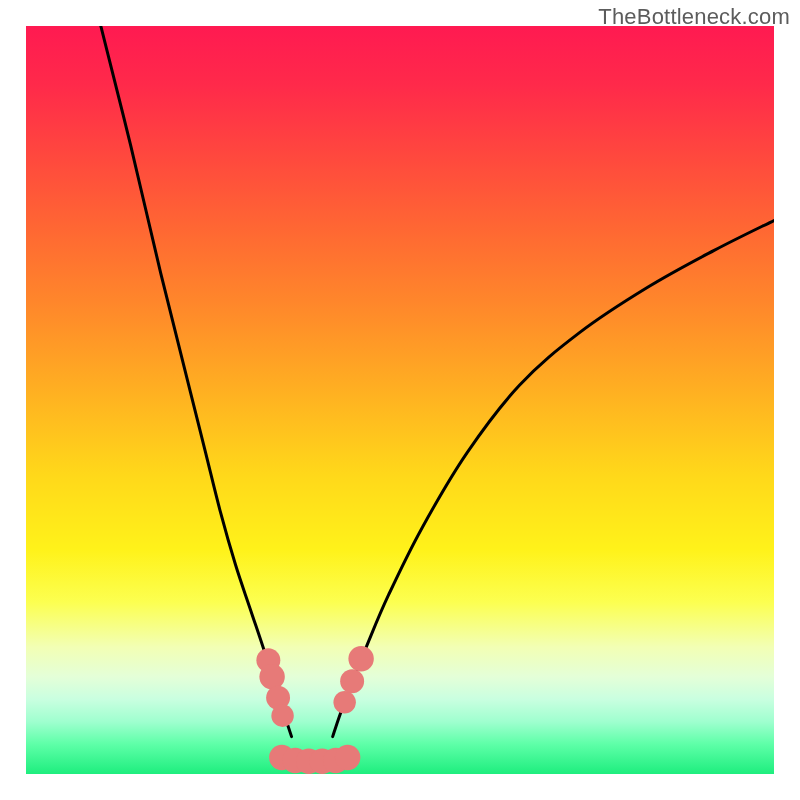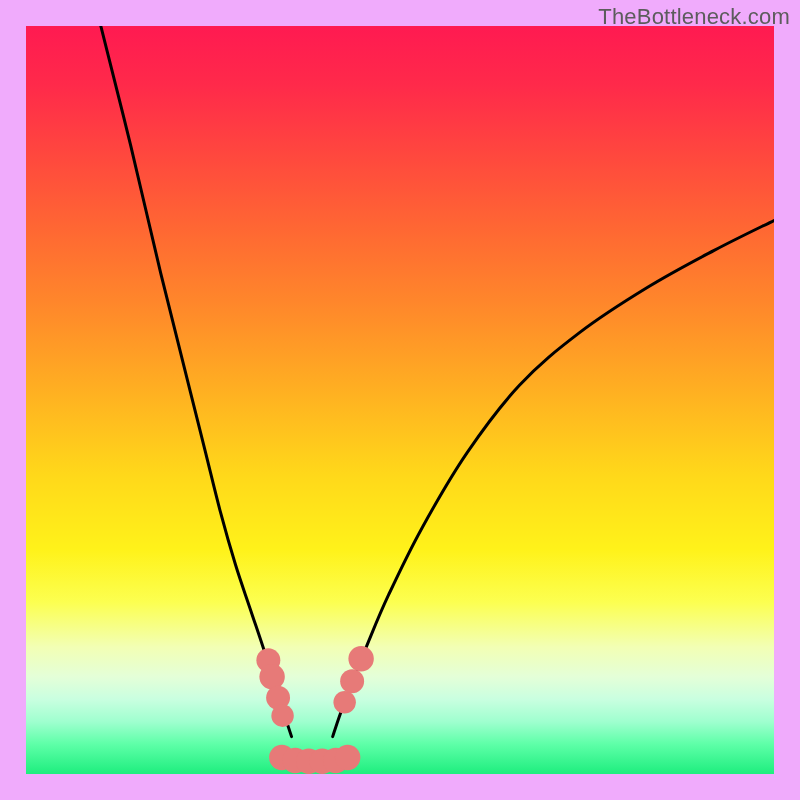--- a/index.html
+++ b/index.html
@@ -10,21 +10,21 @@
     background: #000;
     overflow: hidden;
     font-family: Arial, Helvetica, sans-serif;
   }
   .frame {
     position: absolute;
     left: 0;
     top: 0;
     width: 800px;
     height: 800px;
-    background: #f0abfc;
+    background: #ffffff;
   }
   .watermark {
     position: absolute;
     top: 4px;
     right: 10px;
     color: #5c5c5c;
     font-size: 22px;
     font-weight: 400;
     letter-spacing: 0.2px;
     z-index: 20;

